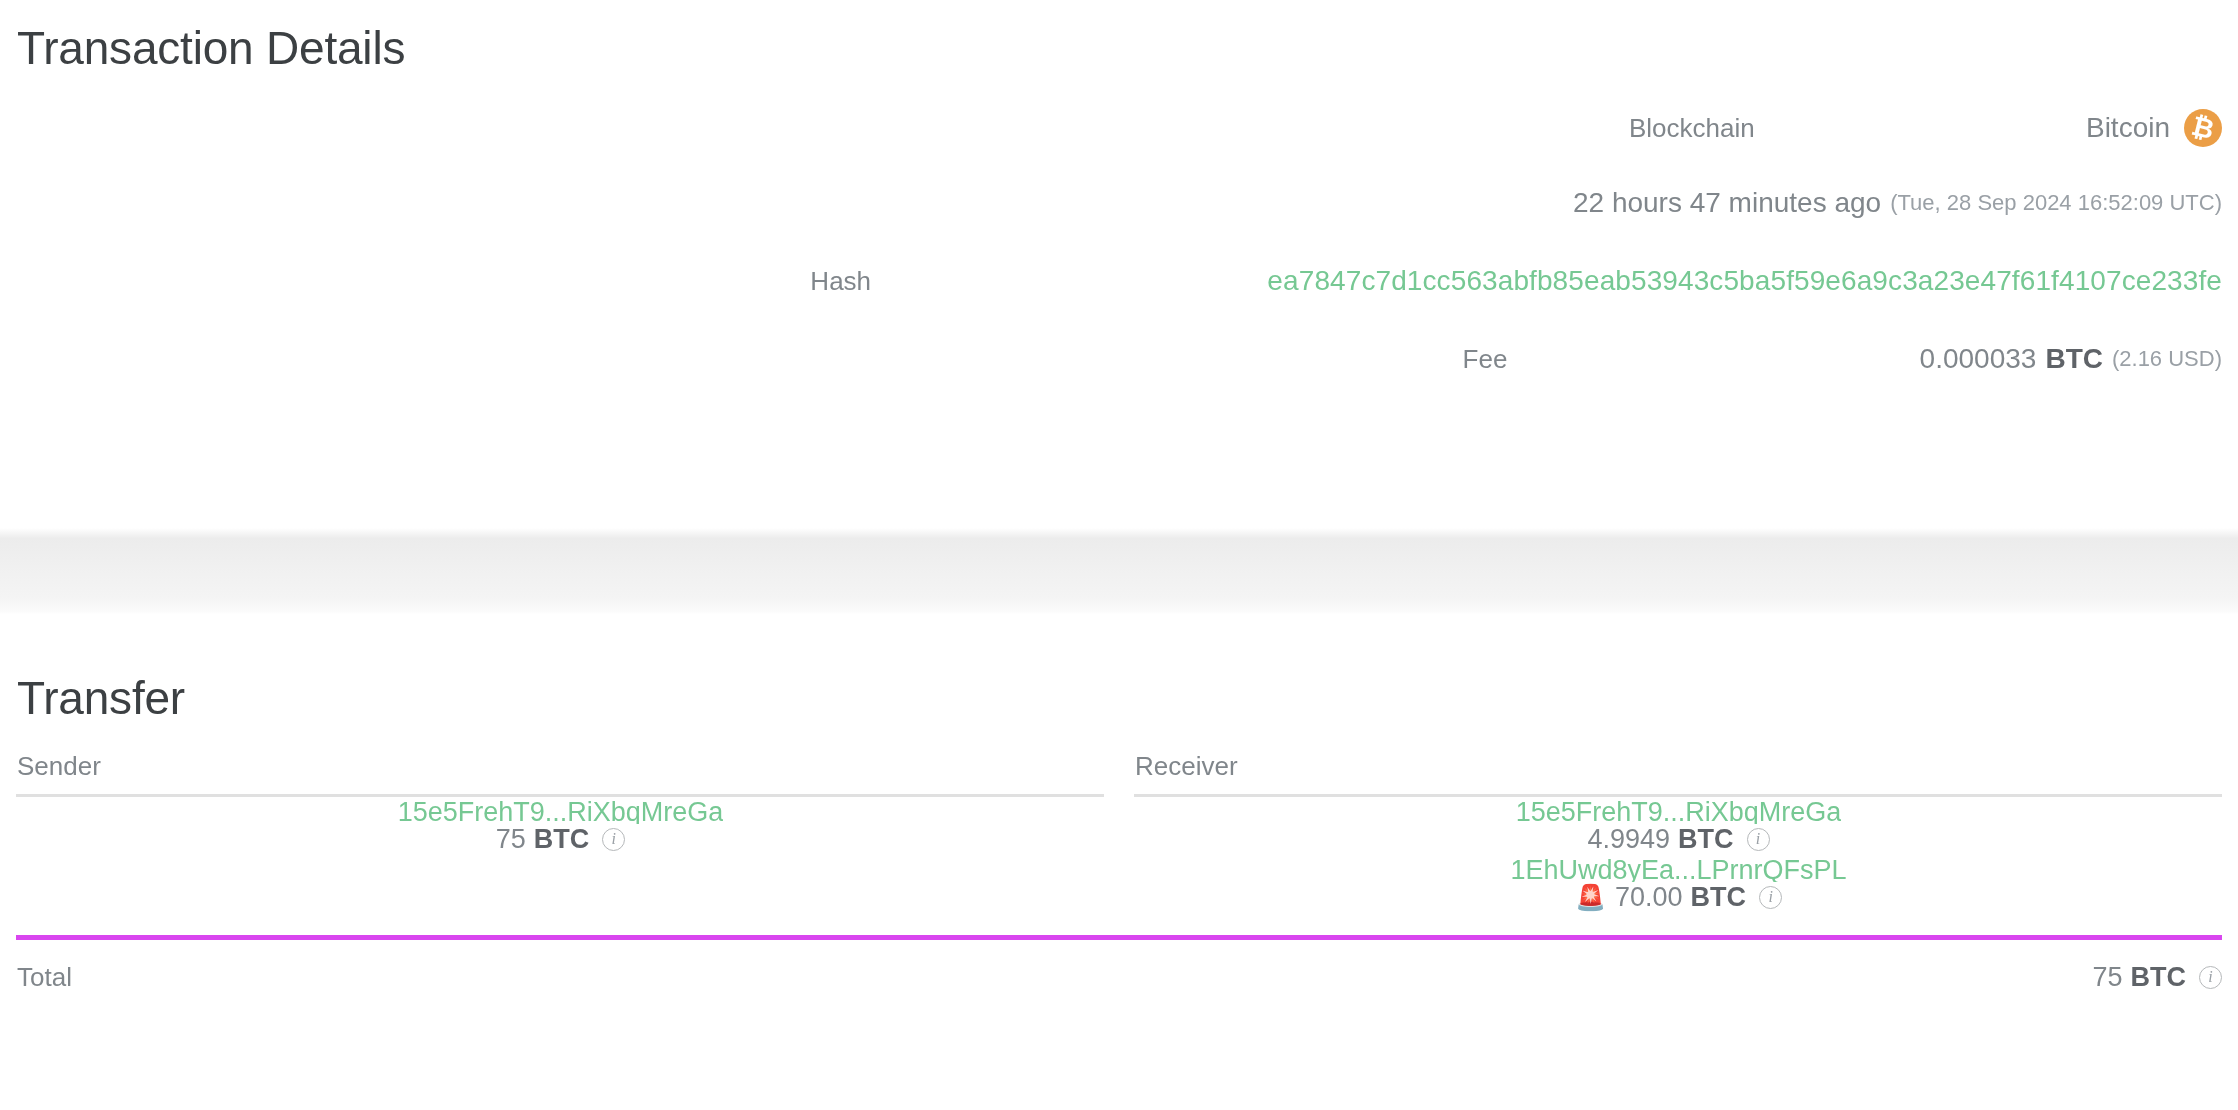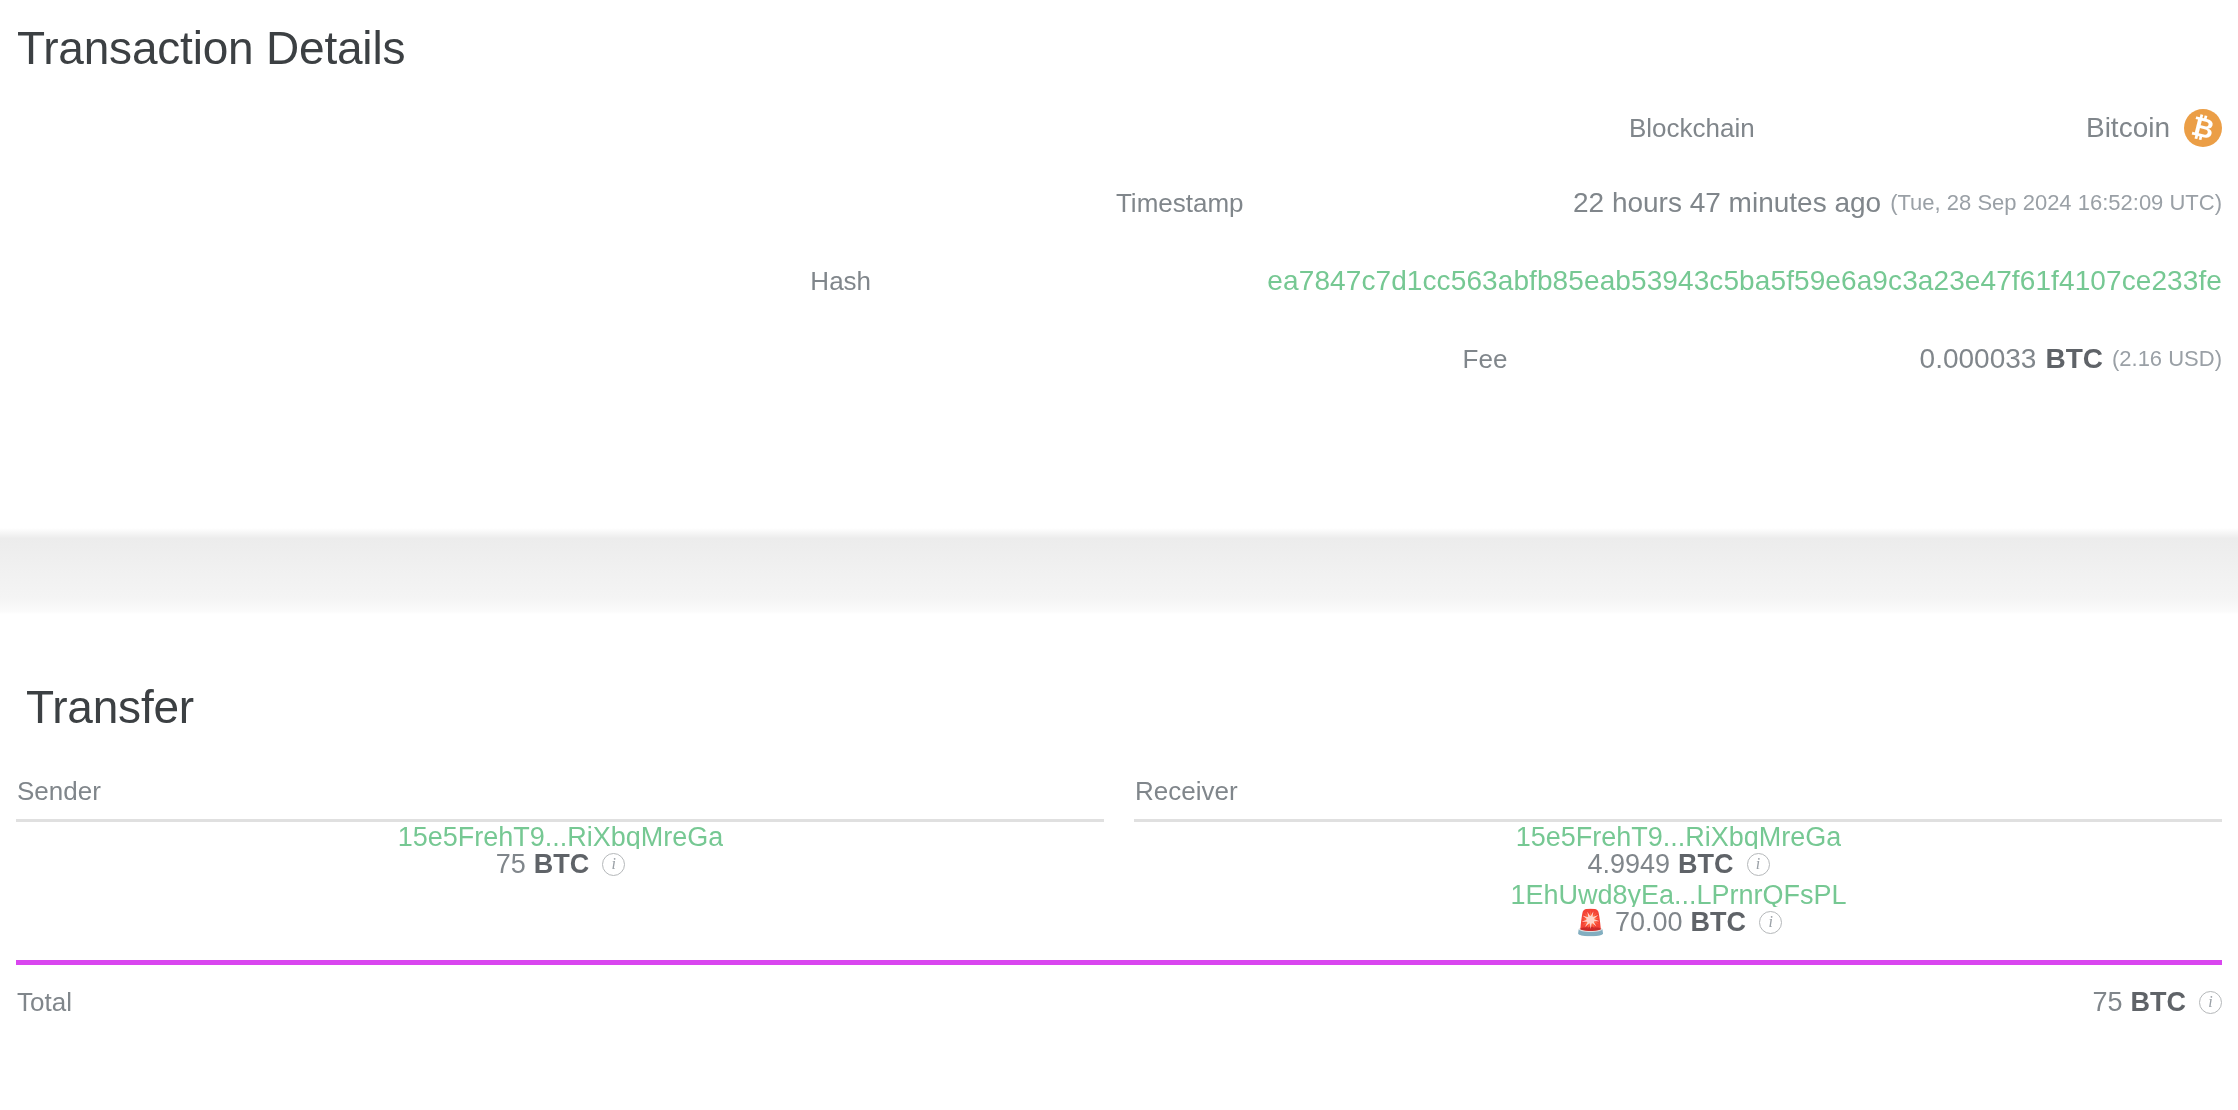--- a/index.html
+++ b/index.html
@@ -130,29 +130,29 @@
   
   .transfer-section {
     padding: 0 16px;
     padding-top: 58px;
   }
 
   .section-title {
     font-size: 46px;
     font-weight: 400;
     color: #3c4043;
-    margin: 9px;
+    margin: 0;
     padding-left: 1px;
     letter-spacing: -0.2px;
     line-height: 1.15;
   }
 
   .transfer-columns {
     display: flex;
-    margin-top: 42px;
+    margin-top: 26px;
     gap: 30px;
   }
 
   .transfer-col {
     flex: 1 1 0;
     min-width: 0;
   }
 
   .col-header {
     font-size: 26px;
@@ -264,21 +264,20 @@
 
       <div class="detail-row">
         <div class="detail-label">Blockchain</div>
         <div class="detail-value">
           <span>Bitcoin</span>
           <span class="btc-icon"></span>
         </div>
       </div>
 
       <div class="detail-row">
-        <div class="detail-label">Timestamp</div>
         <div class="detail-value">
           <span>22 hours 47 minutes ago</span>
           <span class="value-muted">(Tue, 28 Sep 2024 16:52:09 UTC)</span>
         </div>
       </div>
 
       <div class="detail-row">
         <div class="detail-label">Hash</div>
         <div class="detail-value">
           <a class="hash-link" href="#">ea7847c7d1cc563abfb85eab53943c5ba5f59e6a9c3a23e47f61f4107ce233fe</a>

